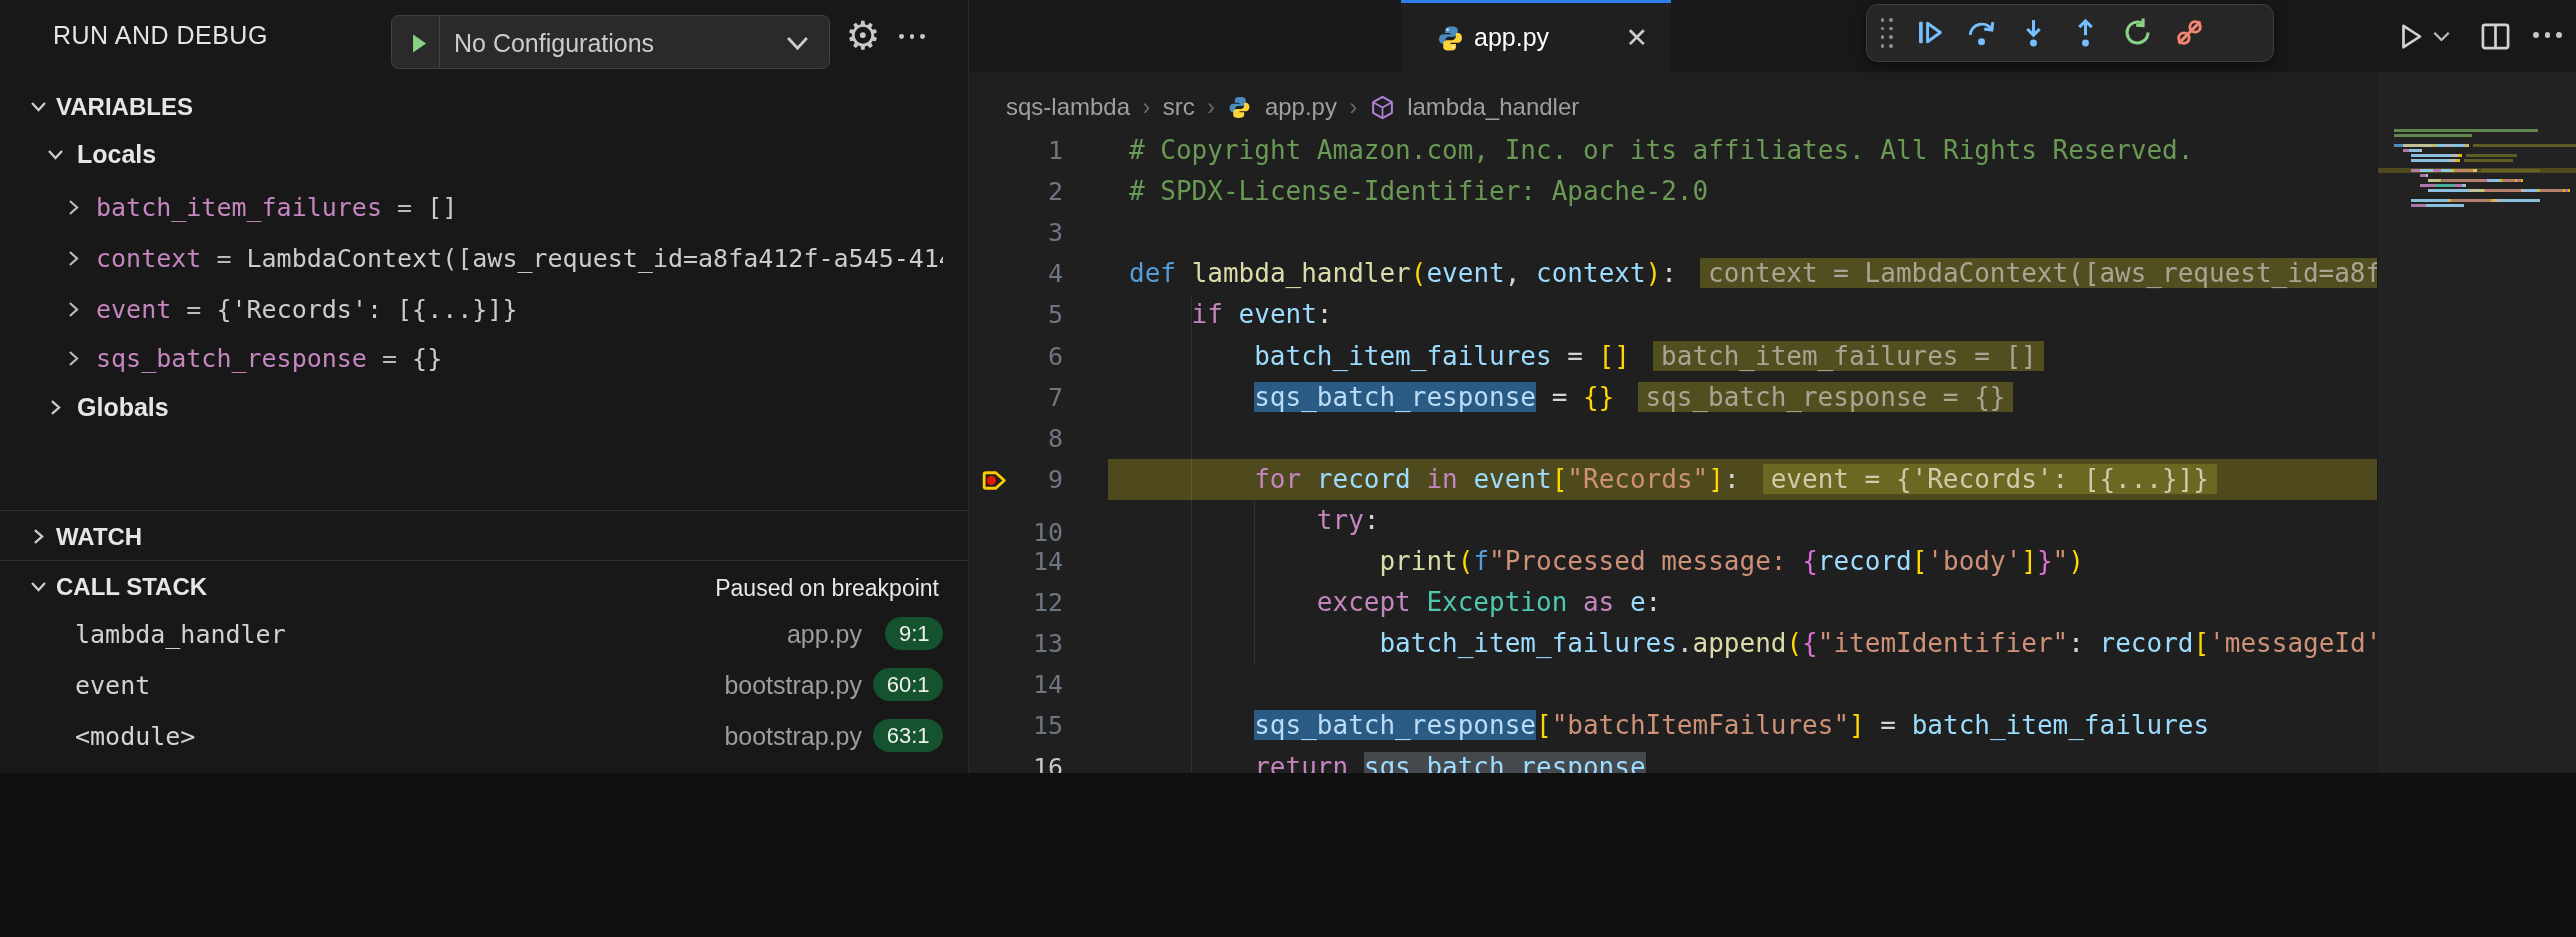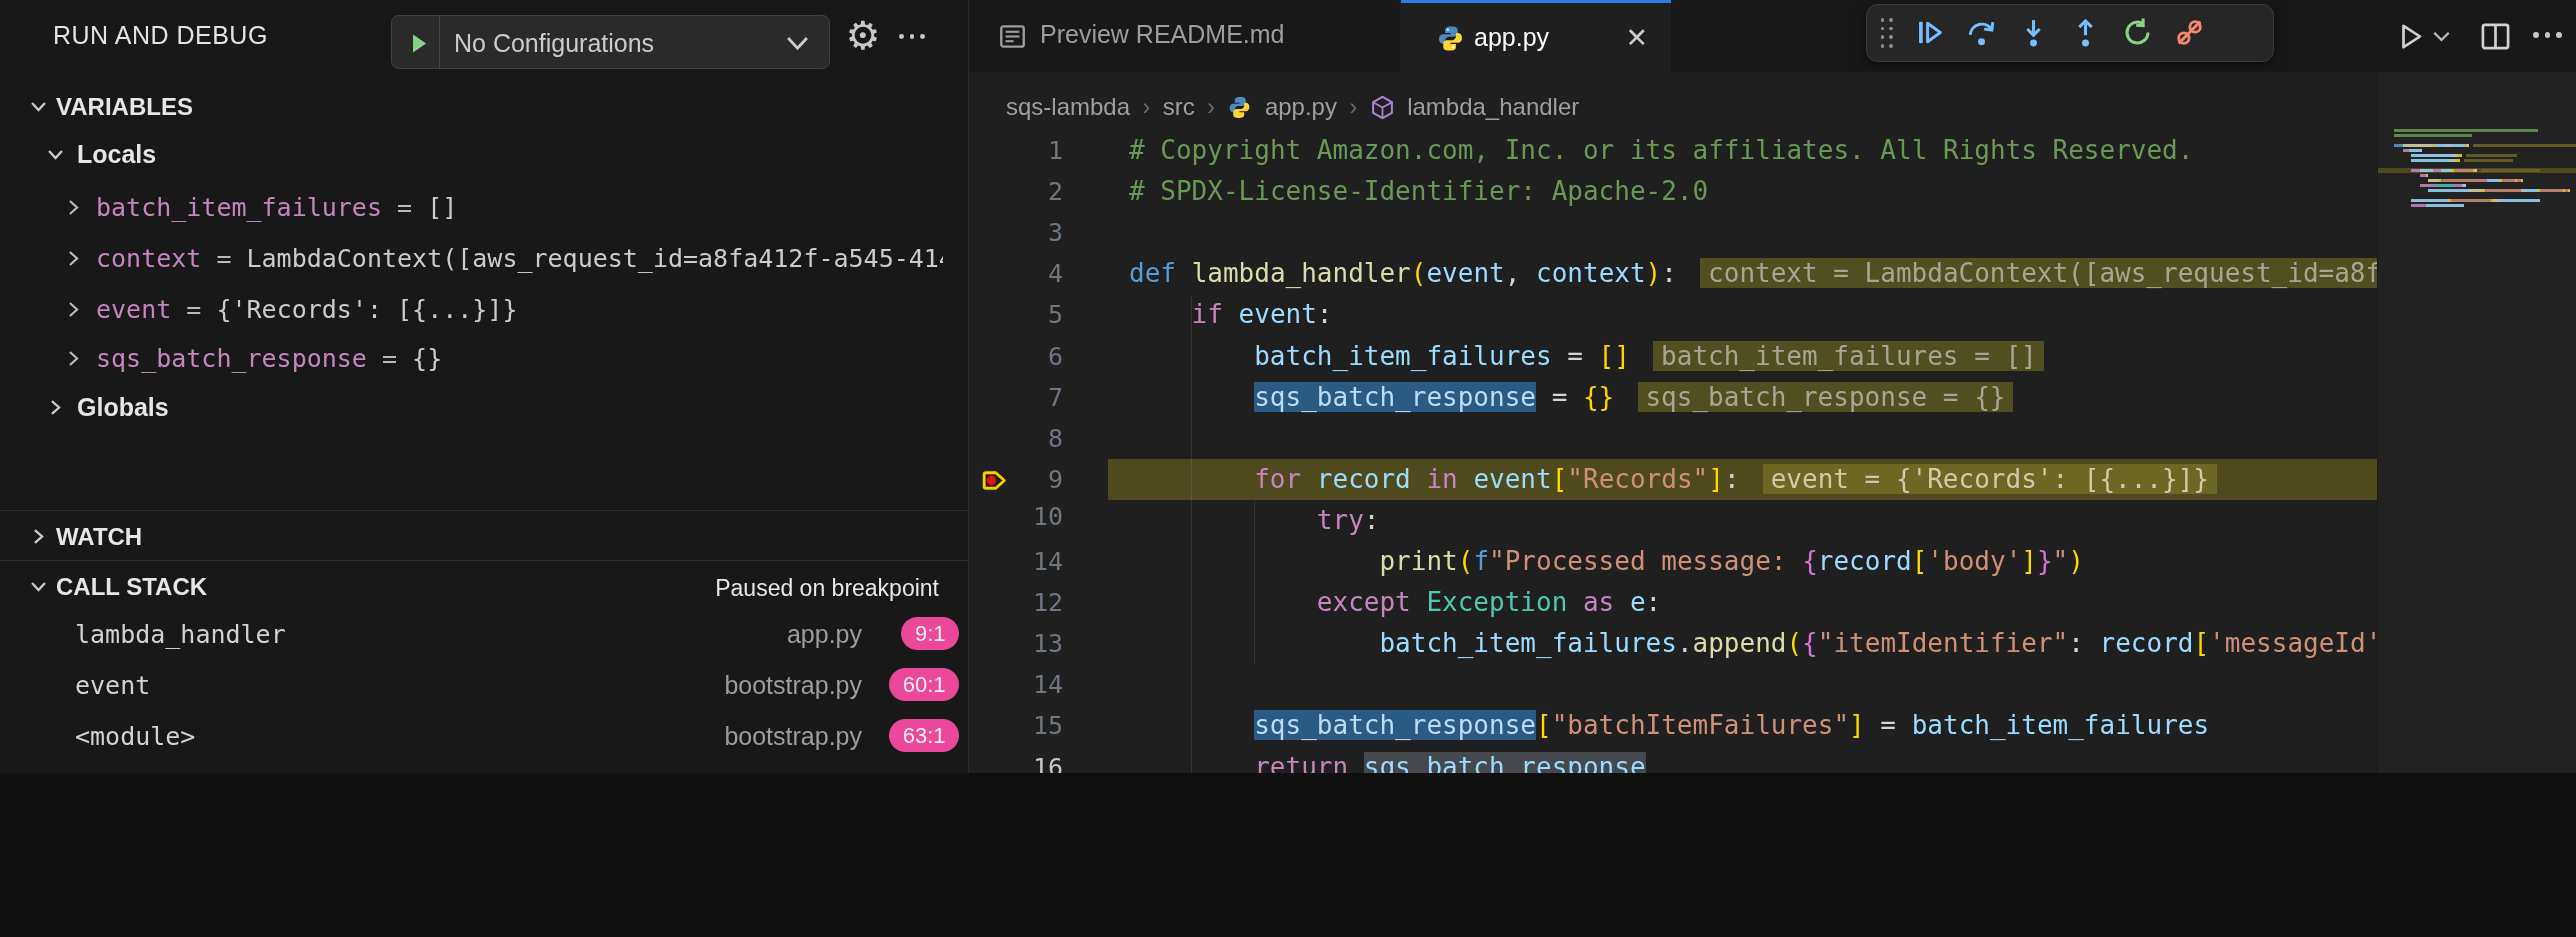--- a/index.html
+++ b/index.html
@@ -37,21 +37,21 @@
   .var-row .var-text{position:absolute;left:96px;top:10.6px;font-family:"DejaVu Sans Mono",monospace;
                      font-size:25px;white-space:pre;max-width:847px;overflow:hidden;}
   .var-name{color:#c586c0;}
   .var-eq{color:#bbbbbb;}
   .var-value{color:#cccccc;}
 
   #callstack-status{position:absolute;right:29px;top:13.5px;font-size:23px;font-weight:400;color:#e8e8e8;}
   #frames-list .frame-row{position:absolute;left:0;width:100%;height:51px;}
   .frame-name{position:absolute;left:75px;top:10.6px;font-family:"DejaVu Sans Mono",monospace;font-size:25px;color:#d2d2d2;}
   .frame-file{position:absolute;right:106px;top:10.6px;font-size:25px;color:#9d9d9d;}
-  .frame-badge{position:absolute;right:9px;top:7.7px;background:#ec4899;color:#f0f0f0;border-radius:19px;
+  .frame-badge{position:absolute;right:25px;top:7.7px;background:#14532d;color:#f0f0f0;border-radius:19px;
                font-size:22px;padding:3.9px 13.5px;}
 
   
   #editor{position:absolute;left:969px;top:0;width:1607px;height:938px;background:#1f1f1f;}
   #tabbar{position:absolute;left:0;top:0;width:100%;height:72px;background:#181818;}
   .tab{position:absolute;top:0;height:72px;box-sizing:border-box;}
   #tab-readme{left:0;width:432px;background:#181818;border-right:1px solid #222222;}
   #tab-app{left:432px;width:270px;background:#1f1f1f;border-top:3.9px solid #2e7de9;}
   .tab-icon{position:absolute;left:29px;top:22px;}
   #tab-app .tab-icon{left:35px;top:21px;}
@@ -228,31 +228,20 @@
         <div class="frame-row" style="top: 711px;">
           <span class="frame-name">&lt;module&gt;</span>
           <span class="frame-file">bootstrap.py</span>
           <span class="frame-badge">63:1</span>
         </div>
       </div>
   </div>
 
   <div id="editor">
     <div id="tabbar">
-      <div class="tab" id="tab-readme">
-        <span class="tab-icon">
-          <svg width="29" height="29" viewBox="0 0 16 16">
-            <rect x="1.8" y="2.4" width="12.4" height="11.2" rx="1.2" fill="none" stroke="#9d9d9d" stroke-width="1.3"></rect>
-            <line x1="4.2" y1="5.4" x2="11.8" y2="5.4" stroke="#9d9d9d" stroke-width="1.2"></line>
-            <line x1="4.2" y1="8" x2="11.8" y2="8" stroke="#9d9d9d" stroke-width="1.2"></line>
-            <line x1="4.2" y1="10.6" x2="8.6" y2="10.6" stroke="#9d9d9d" stroke-width="1.2"></line>
-          </svg>
-        </span>
-        <span class="tab-label">Preview README.md</span>
-      </div>
       <div class="tab" id="tab-app">
         <span class="tab-icon">
           <svg width="29" height="29" viewBox="0 0 48 48">
             <path fill="#4B8BBE" d="M24 4c-7 0-9 3-9 6v5h9v2H12c-4 0-7 3-7 8s3 8 7 8h3v-5c0-4 3-7 7-7h8c3.3 0 6-2.7 6-6v-5c0-3-2-6-9-6h-3z"></path>
             <circle cx="19.5" cy="9.5" r="1.8" fill="#ffffff"></circle>
             <path fill="#FFD43B" d="M24 44c7 0 9-3 9-6v-5h-9v-2h12c4 0 7-3 7-8s-3-8-7-8h-3v5c0 4-3 7-7 7h-8c-3.3 0-6 2.7-6 6v5c0 3 2 6 9 6h3z"></path>
             <circle cx="28.5" cy="38.5" r="1.8" fill="#ffffff"></circle>
           </svg>
         </span>
         <span class="tab-label">app.py</span>
@@ -293,21 +282,21 @@
           <div class="ln" style="top: 206px;">6</div>
           <div class="ln" style="top: 247px;">7</div>
           <div class="ln" style="top: 288px;">8</div>
           <div class="ln" style="top: 329px;">9</div>
           <span id="breakpoint-icon" style="top: 335px;">
             <svg width="31" height="31" viewBox="0 0 24 24">
               <path d="M4 7.4 Q4 6 5.4 6 L13 6 L19.6 12 L13 18 L5.4 18 Q4 18 4 16.6 Z" fill="none" stroke="#ffcc00" stroke-width="2.2" stroke-linejoin="round"></path>
               <circle cx="9.6" cy="12" r="3.6" fill="#e51400"></circle>
             </svg>
           </span>
-          <div class="ln" style="top: 366px;">10</div>
+          <div class="ln" style="top: 382px;">10</div>
           <div class="ln" style="top: 411px;">14</div>
           <div class="ln" style="top: 452px;">12</div>
           <div class="ln" style="top: 493px;">13</div>
           <div class="ln" style="top: 534px;">14</div>
           <div class="ln" style="top: 575px;">15</div>
           <div class="ln bright" style="top: 617px;">16</div>
         </div>
       <div id="code-lines">
           <div class="code-line" style="top: 0px; padding-left: 0ch;"><span class="tk-cm"># Copyright Amazon.com, Inc. or its affiliates. All Rights Reserved.</span></div>
           <div class="code-line" style="top: 41px; padding-left: 0ch;"><span class="tk-cm"># SPDX-License-Identifier: Apache-2.0</span></div>

